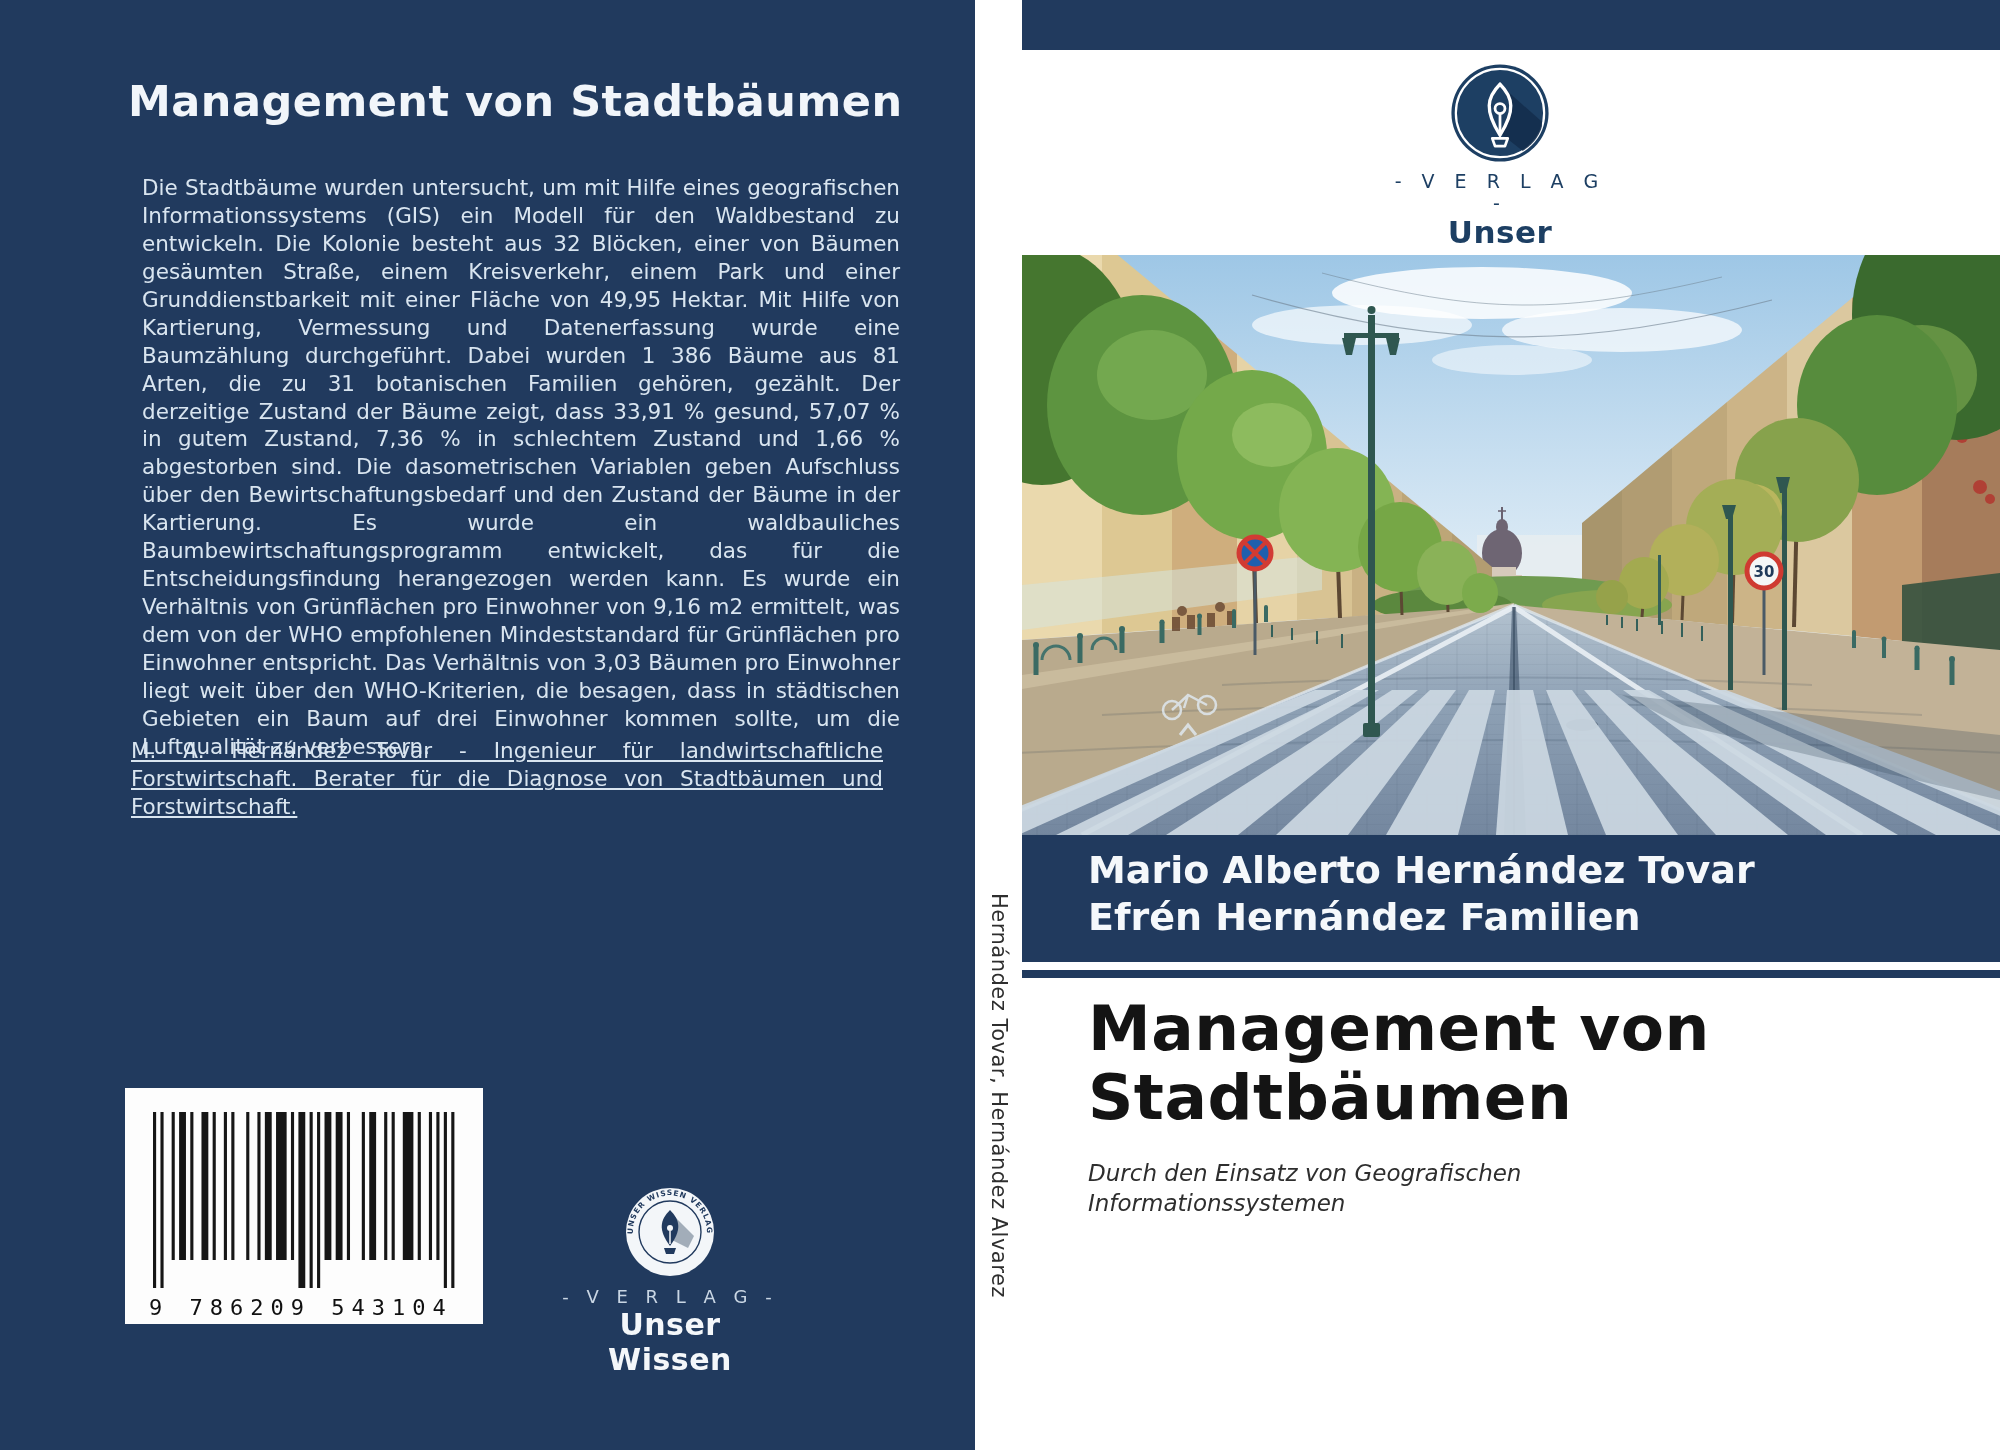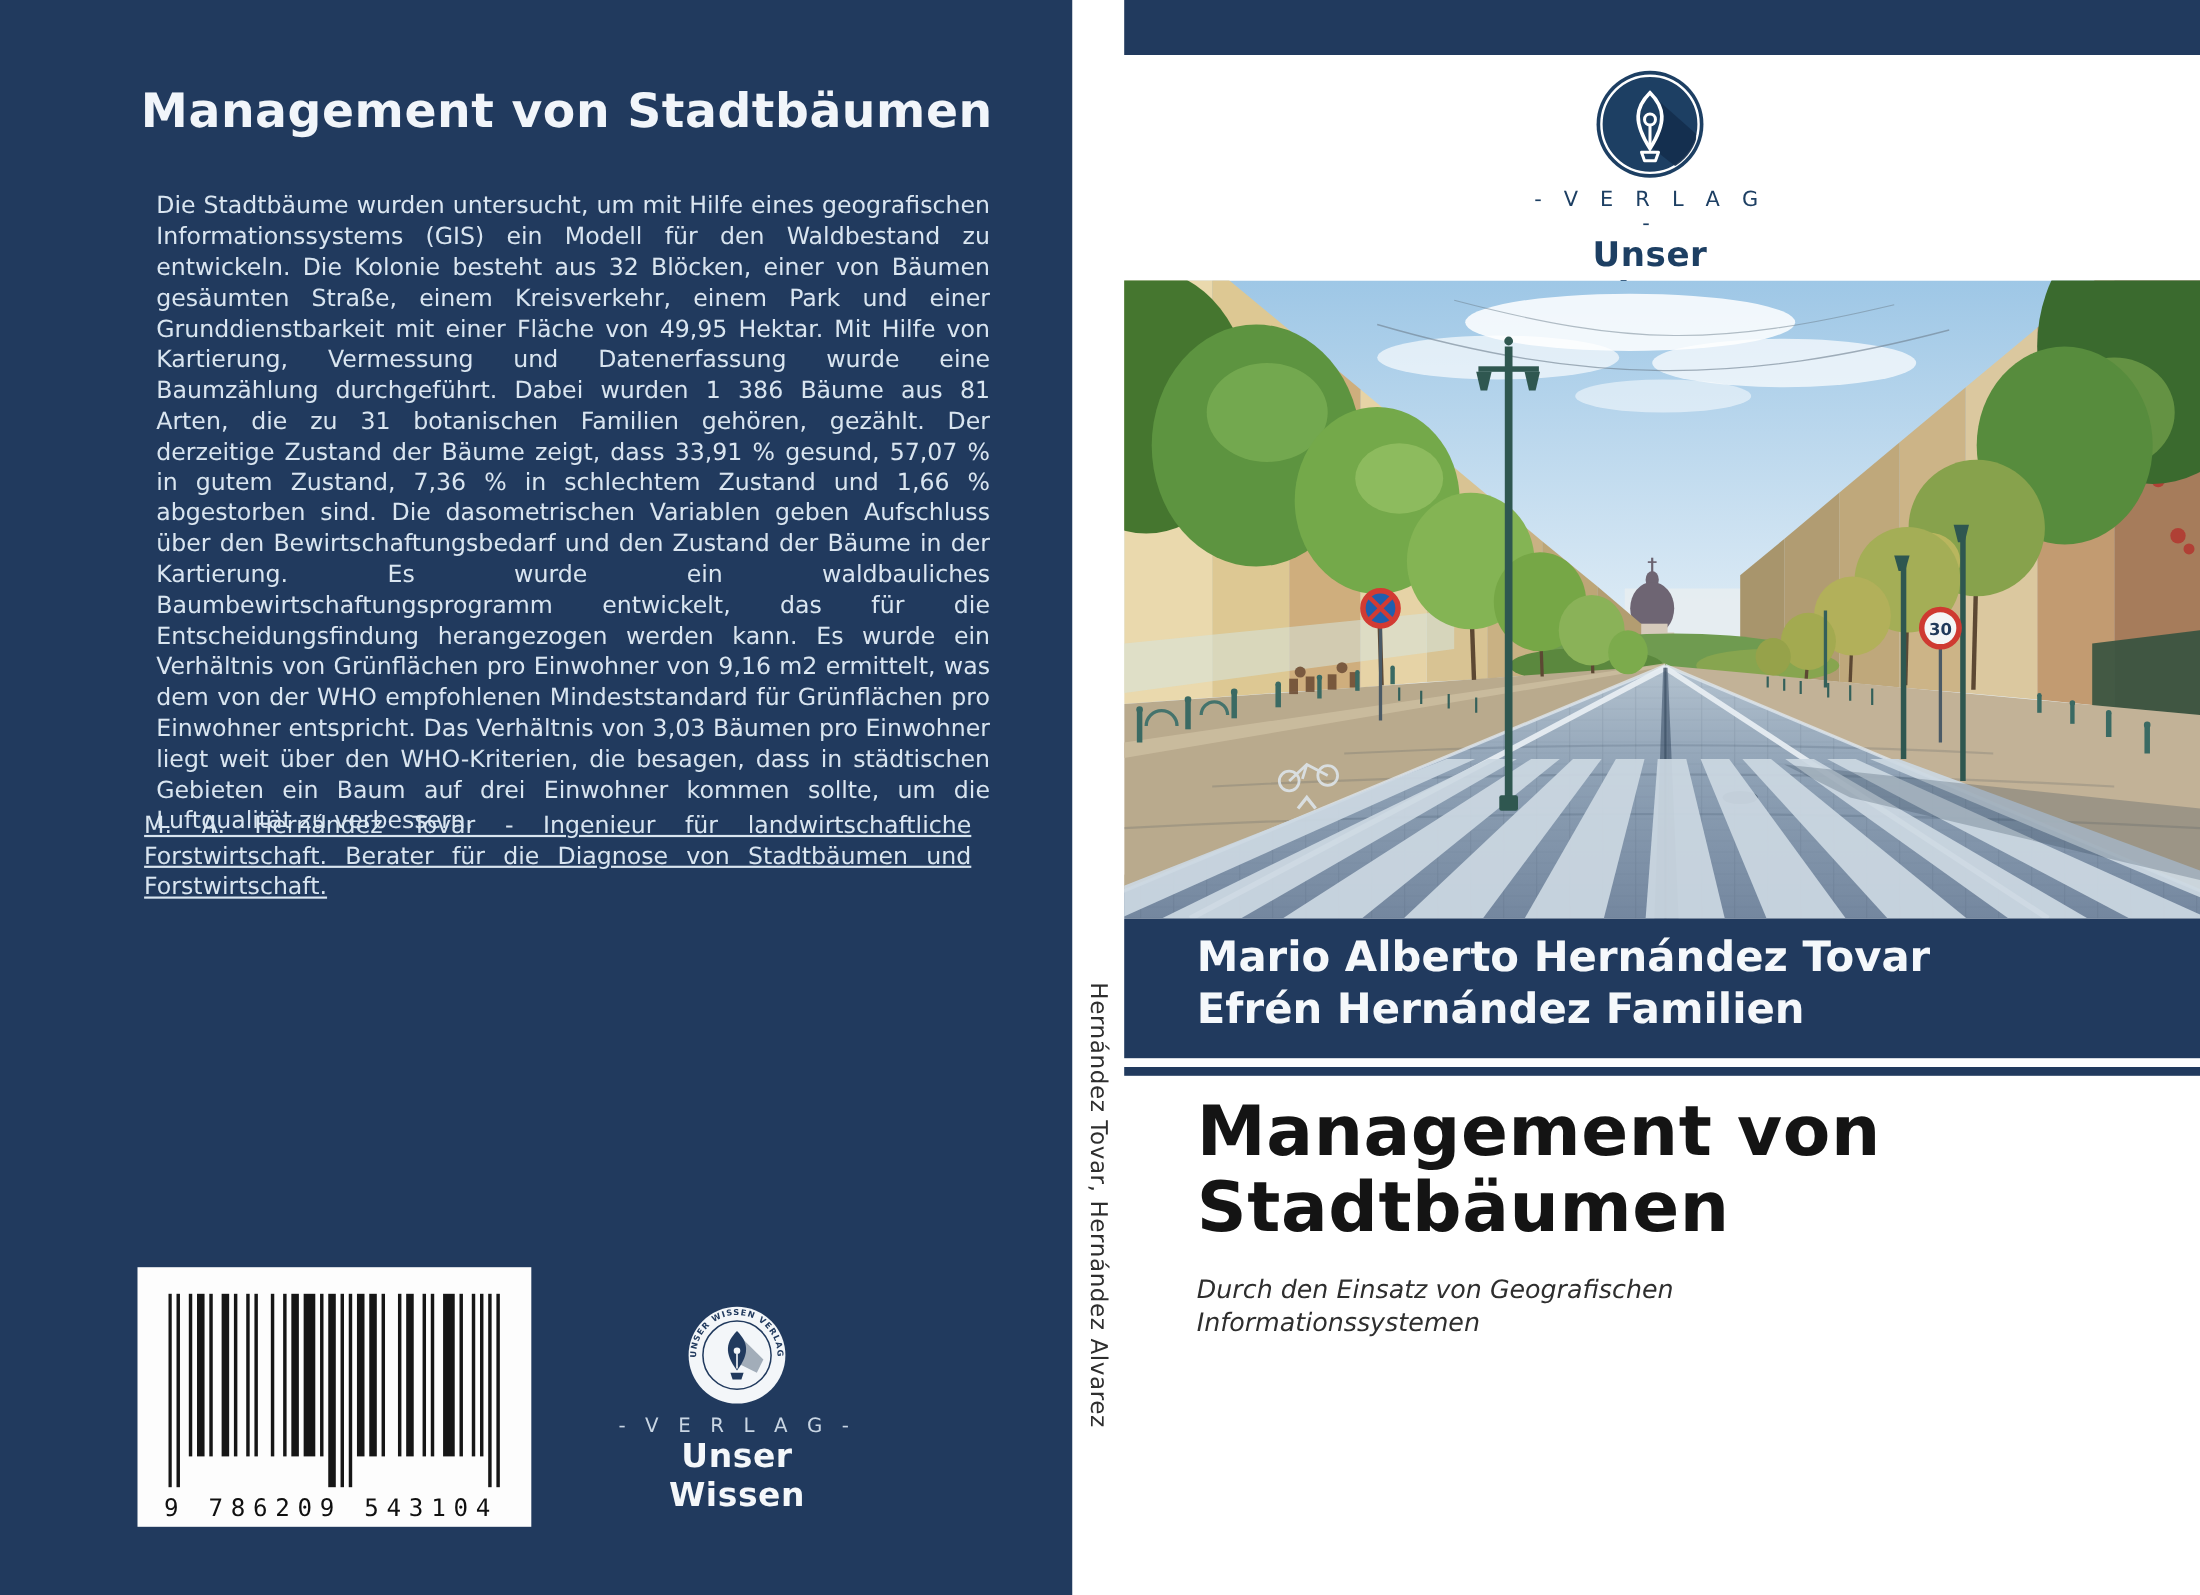--- a/index.html
+++ b/index.html
@@ -7,21 +7,21 @@
          font-family:"DejaVu Sans",sans-serif;}
   
   .back{position:absolute;left:0;top:0;width:975px;height:1450px;background:#213a5e;color:#d9e5f0;}
   .back-title{position:absolute;left:128px;top:76px;margin:0;font-size:43px;font-weight:bold;
               color:#f1f5fa;letter-spacing:.5px;}
   .synopsis{position:absolute;left:126px;top:158px;width:758px;margin:16px;font-size:21.5px;
             line-height:1.3;text-align:justify;color:#d9e5f0;}
   .bios{position:absolute;left:130px;top:736px;width:754px;font-size:21.5px;line-height:1.3;
         text-align:justify;color:#d9e5f0;}
   .bios p{margin:1px;text-decoration:underline;}
-  .barcode{position:absolute;left:125px;top:1152px;width:358px;height:236px;background:#fdfdfd;}
+  .barcode{position:absolute;left:125px;top:1088px;width:358px;height:236px;background:#fdfdfd;}
   #barcode-bars{position:absolute;left:28px;top:24px;}
   .barcode-digits{position:absolute;left:24px;bottom:4px;font-family:"DejaVu Sans Mono",monospace;
                   font-size:22px;color:#101010;letter-spacing:7px;white-space:pre;}
   .back-logo{position:absolute;left:560px;top:1184px;width:220px;text-align:center;}
   .back-logo svg{width:96px;height:96px;}
   .back-logo .verlag{margin-top:2px;font-size:18px;letter-spacing:6px;color:#c9d6e4;}
   .back-logo .brand{font-size:30px;font-weight:bold;color:#f4f7fa;letter-spacing:.5px;}
   
   .spine{position:absolute;left:975px;top:0;width:47px;height:1450px;background:#ffffff;}
   .spine span{position:absolute;top:893px;left:50%;transform:translateX(-50%);

